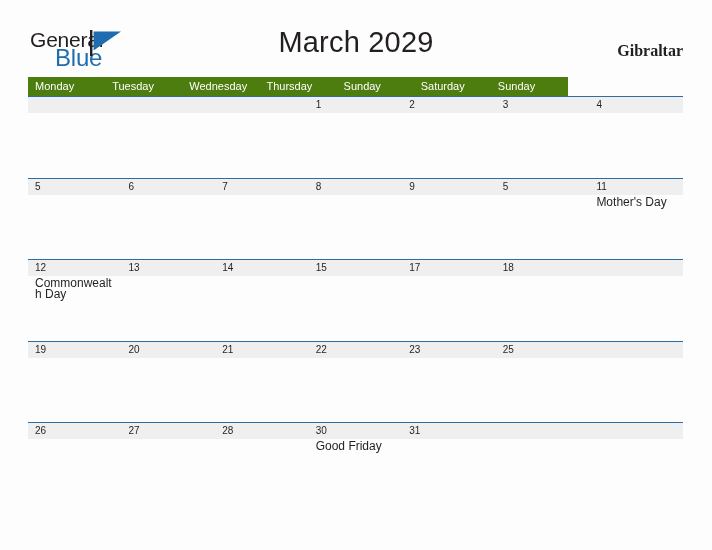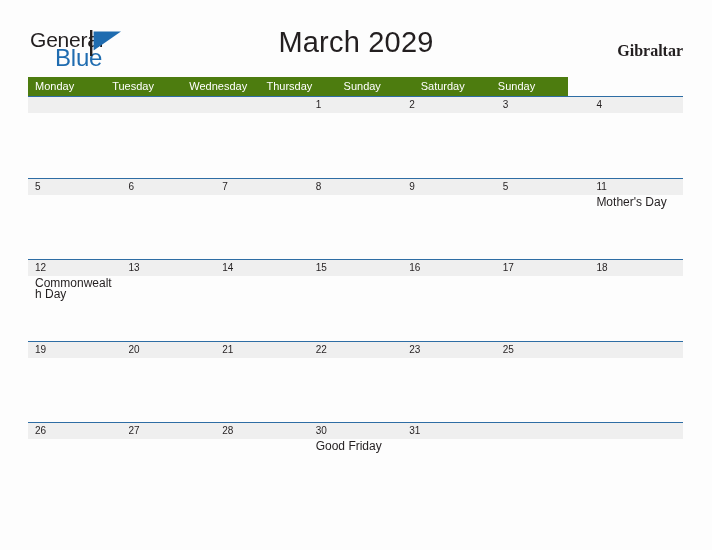--- a/index.html
+++ b/index.html
@@ -261,24 +261,20 @@
           </div>
         <div class="day">
             <span class="day-num">14</span>
             <span class="day-event"></span>
           </div>
         <div class="day">
             <span class="day-num">15</span>
             <span class="day-event"></span>
           </div>
         <div class="day">
-            <span class="day-num">16</span>
-            <span class="day-event"></span>
-          </div>
-        <div class="day">
             <span class="day-num">17</span>
             <span class="day-event"></span>
           </div>
         <div class="day">
             <span class="day-num">18</span>
             <span class="day-event"></span>
           </div>
       </div>
     </div>
 

